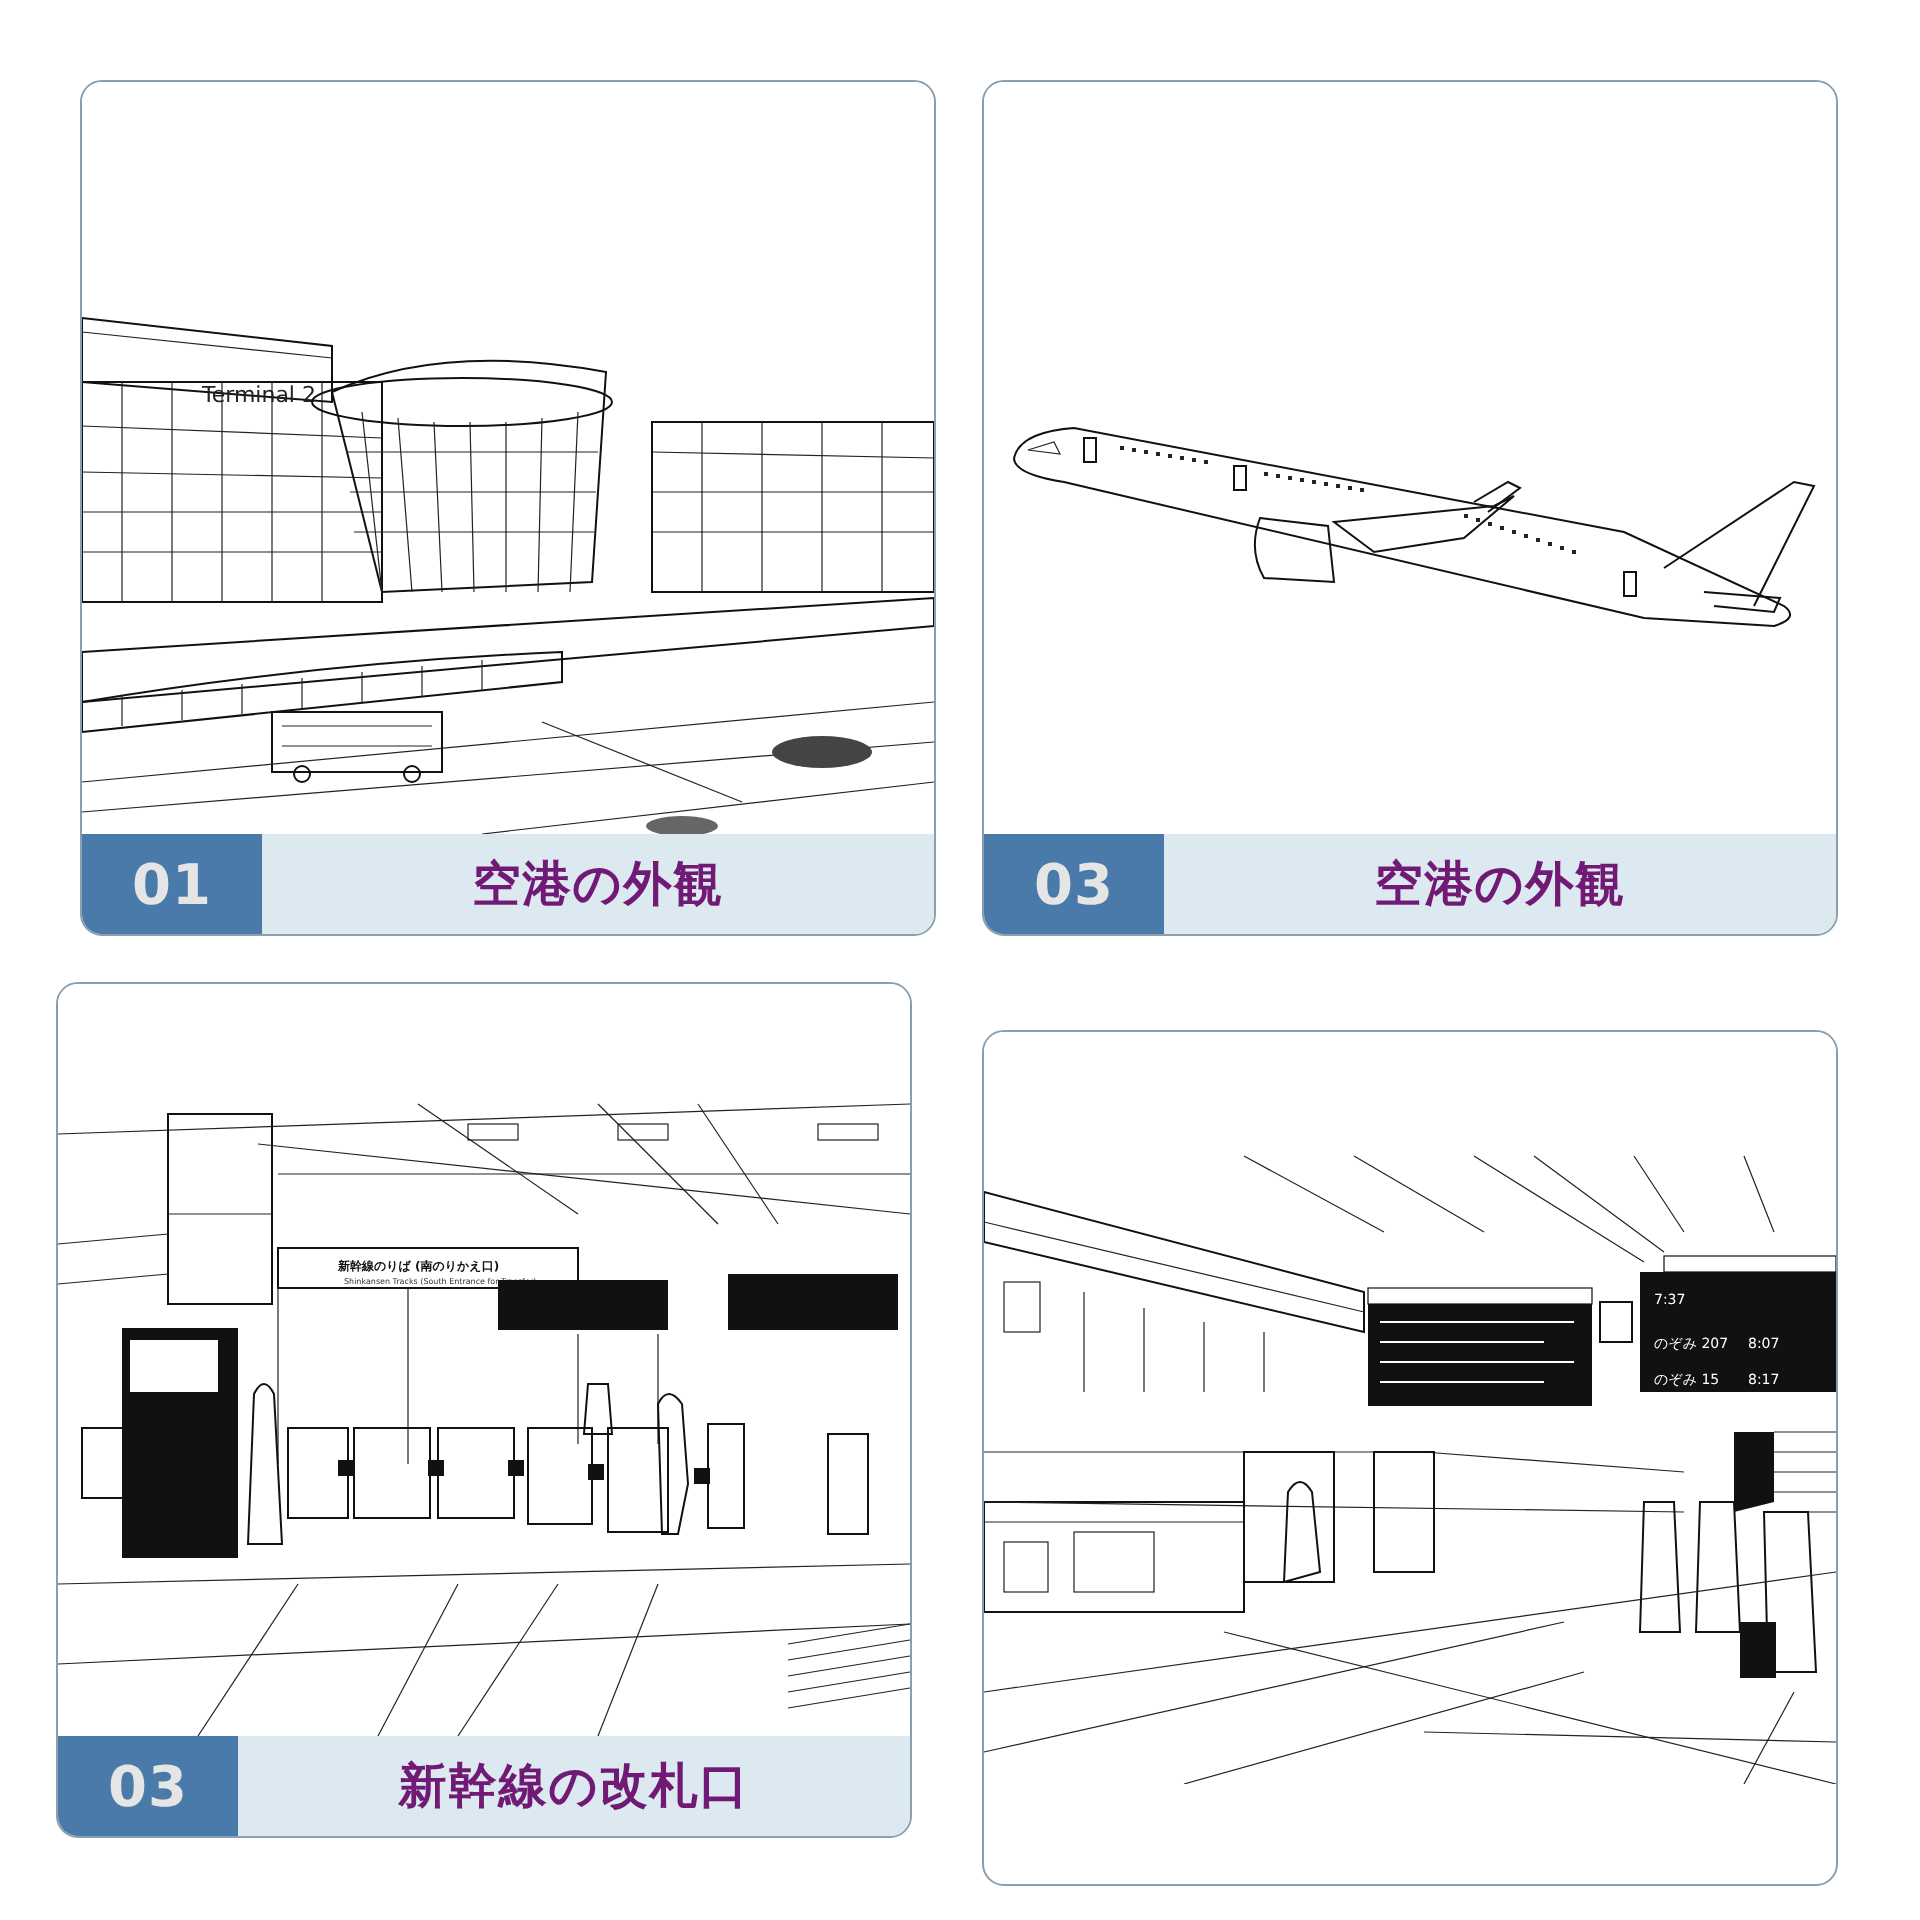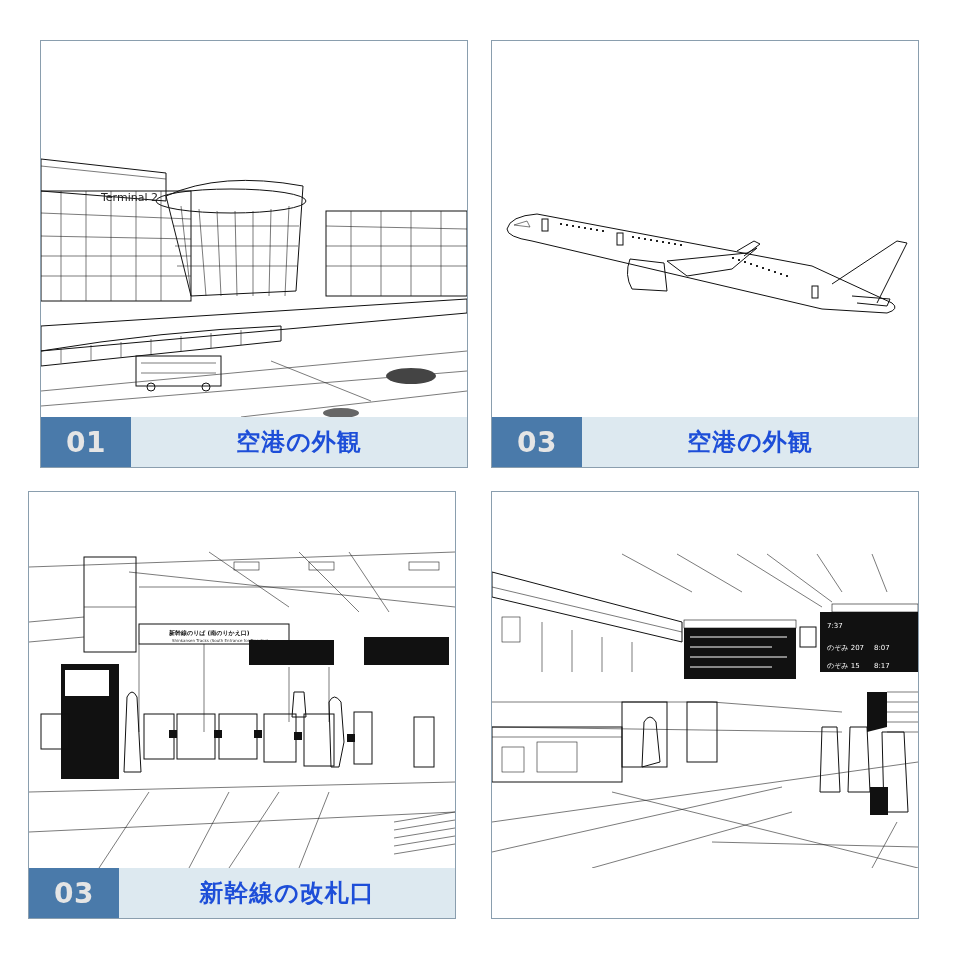--- a/index.html
+++ b/index.html
@@ -12,29 +12,29 @@
       height: 960px;
       position: relative;
       font-family: "DejaVu Sans", "Liberation Sans", sans-serif;
       overflow: hidden;
     }
     .card {
       position: absolute;
       width: 428px;
       height: 428px;
       border: 1px solid #8a9eae;
-      border-radius: 0;
+      border-radius: 11px;
       background: #ffffff;
       overflow: hidden;
       box-sizing: border-box;
     }
     #card-1 { left: 40px; top: 40px; }
     #card-2 { left: 491px; top: 40px; }
     #card-3 { left: 28px; top: 491px; }
-    #card-4 { left: 491px; top: 491px; }
+    #card-4 { left: 491px; top: 515px; }
 
     .illus {
       position: absolute;
       left: 0; top: 0;
       width: 426px;
       height: 376px;
       background: #ffffff;
     }
     .illus svg { width: 100%; height: 100%; display: block; }
 
@@ -58,21 +58,21 @@
       display: flex;
       align-items: center;
       justify-content: center;
       letter-spacing: 0.5px;
     }
     .title-block {
       flex: 1;
       display: flex;
       align-items: center;
       justify-content: center;
-      color: #1d4ed8;
+      color: #701a75;
       font-weight: bold;
       font-size: 24px;
       letter-spacing: 1px;
     }
     .ln { stroke: #111; fill: none; stroke-width: 1; }
     .lnt { stroke: #222; fill: none; stroke-width: 0.6; }
     .blk { fill: #111; }
   </style>
 </head>
 <body>

